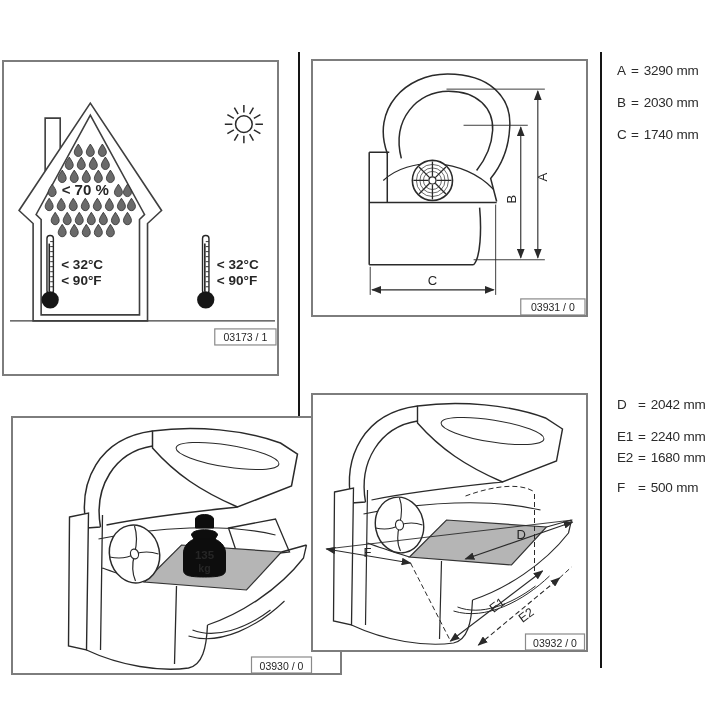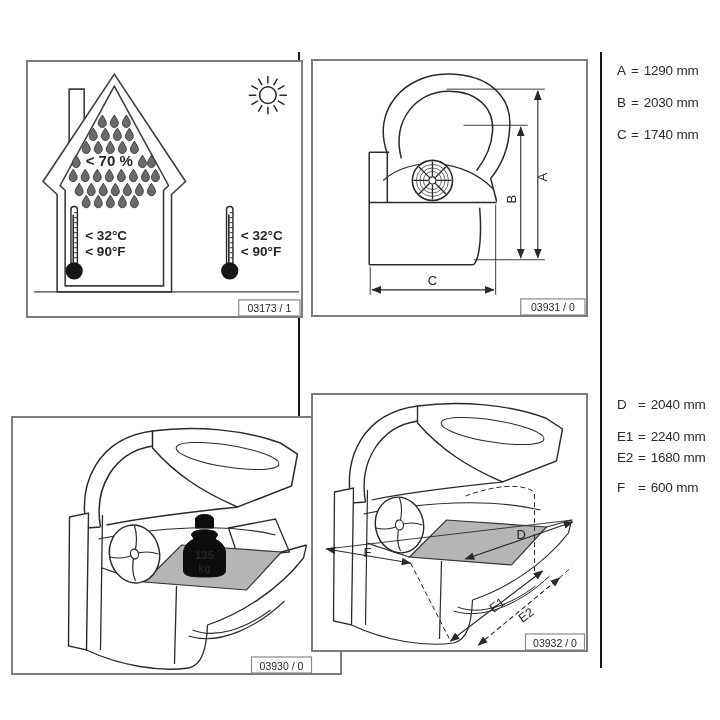--- a/index.html
+++ b/index.html
@@ -37,21 +37,21 @@
         <path d="M0,-58 H3 M0,-53 H3 M0,-48 H3 M0,-43 H3 M0,-38 H3 M0,-33 H3 M0,-28 H3 M0,-23 H3 M0,-18 H3 M0,-13 H3" stroke="#262626" stroke-width="0.9" fill="none"></path>
         <line x1="-0.9" y1="-56" x2="-0.9" y2="-8" stroke="#262626" stroke-width="1.6"></line>
         <circle cx="0" cy="0" r="8.6" fill="#161616"></circle>
       </g>
     </defs>
   </svg>
 
   <div class="divider" style="left:298px;top:52px;height:616px;"></div>
   <div class="divider" style="left:600px;top:52px;height:616px;"></div>
 
-  <div class="panel" style="left:26px;top:60px;width:277px;height:258px;">
+  <div class="panel" style="left:2px;top:60px;width:277px;height:316px;">
     <svg viewBox="0 0 272 253">
       <g transform="translate(239,33)" class="strokes" stroke-width="1.5">
         <circle cx="0" cy="0" r="8.3" fill="#fff"></circle>
         <path d="M11.5,0 L19,0 M9.96,5.75 L16.45,9.5 M5.75,9.96 L9.5,16.45 M0,11.5 L0,19 M-5.75,9.96 L-9.5,16.45 M-9.96,5.75 L-16.45,9.5 M-11.5,0 L-19,0 M-9.96,-5.75 L-16.45,-9.5 M-5.75,-9.96 L-9.5,-16.45 M0,-11.5 L0,-19 M5.75,-9.96 L9.5,-16.45 M9.96,-5.75 L16.45,-9.5"></path>
       </g>
       <g>
         <path d="M41,80 L41,27 L56,27 L56,57" fill="#fff" stroke="#3f3f3f" stroke-width="1.6"></path>
         <path fill-rule="evenodd" fill="#fff" stroke="#3f3f3f" stroke-width="1.6" d="M86,12 L157,119 L143,132 L143,229 L29,229 L29,132 L15,119 Z
                  M86,24 L140,123 L135,128 L135,223 L37,223 L37,128 L32,123 Z"></path>
       </g>
@@ -220,49 +220,49 @@
         <rect x="212" y="239" width="59" height="16" fill="#fff" stroke="#8a8a8a" stroke-width="1.2"></rect>
         <text x="241.5" y="251.5" text-anchor="middle" font-size="10.5">03932 / 0</text>
       </g>
     </svg>
   </div>
 
   <div class="legend legend-top" style="top:0;height:180px;">
     <div class="dim-line" style="top:63px;">
       <span class="dl">A</span>
         <span class="ds">=</span>
-        <span class="dv">1290 mm</span>
+        <span class="dv">3290 mm</span>
     </div>
     <div class="dim-line" style="top:95px;">
       <span class="dl">B</span>
         <span class="ds">=</span>
         <span class="dv">2030 mm</span>
     </div>
     <div class="dim-line" style="top:127px;">
       <span class="dl">C</span>
         <span class="ds">=</span>
         <span class="dv">1740 mm</span>
     </div>
   </div>
   <div class="legend legend-bottom" style="top:0;height:520px;">
     <div class="dim-line" style="top:397px;">
       <span class="dl">D</span>
         <span class="ds">=</span>
-        <span class="dv">2040 mm</span>
+        <span class="dv">2042 mm</span>
     </div>
     <div class="dim-line" style="top:429px;">
       <span class="dl">E1</span>
         <span class="ds">=</span>
         <span class="dv">2240 mm</span>
     </div>
     <div class="dim-line" style="top:450px;">
       <span class="dl">E2</span>
         <span class="ds">=</span>
         <span class="dv">1680 mm</span>
     </div>
     <div class="dim-line" style="top:480px;">
       <span class="dl">F</span>
         <span class="ds">=</span>
-        <span class="dv">600 mm</span>
+        <span class="dv">500 mm</span>
     </div>
   </div>
 
 </div>
 
 </body></html>

